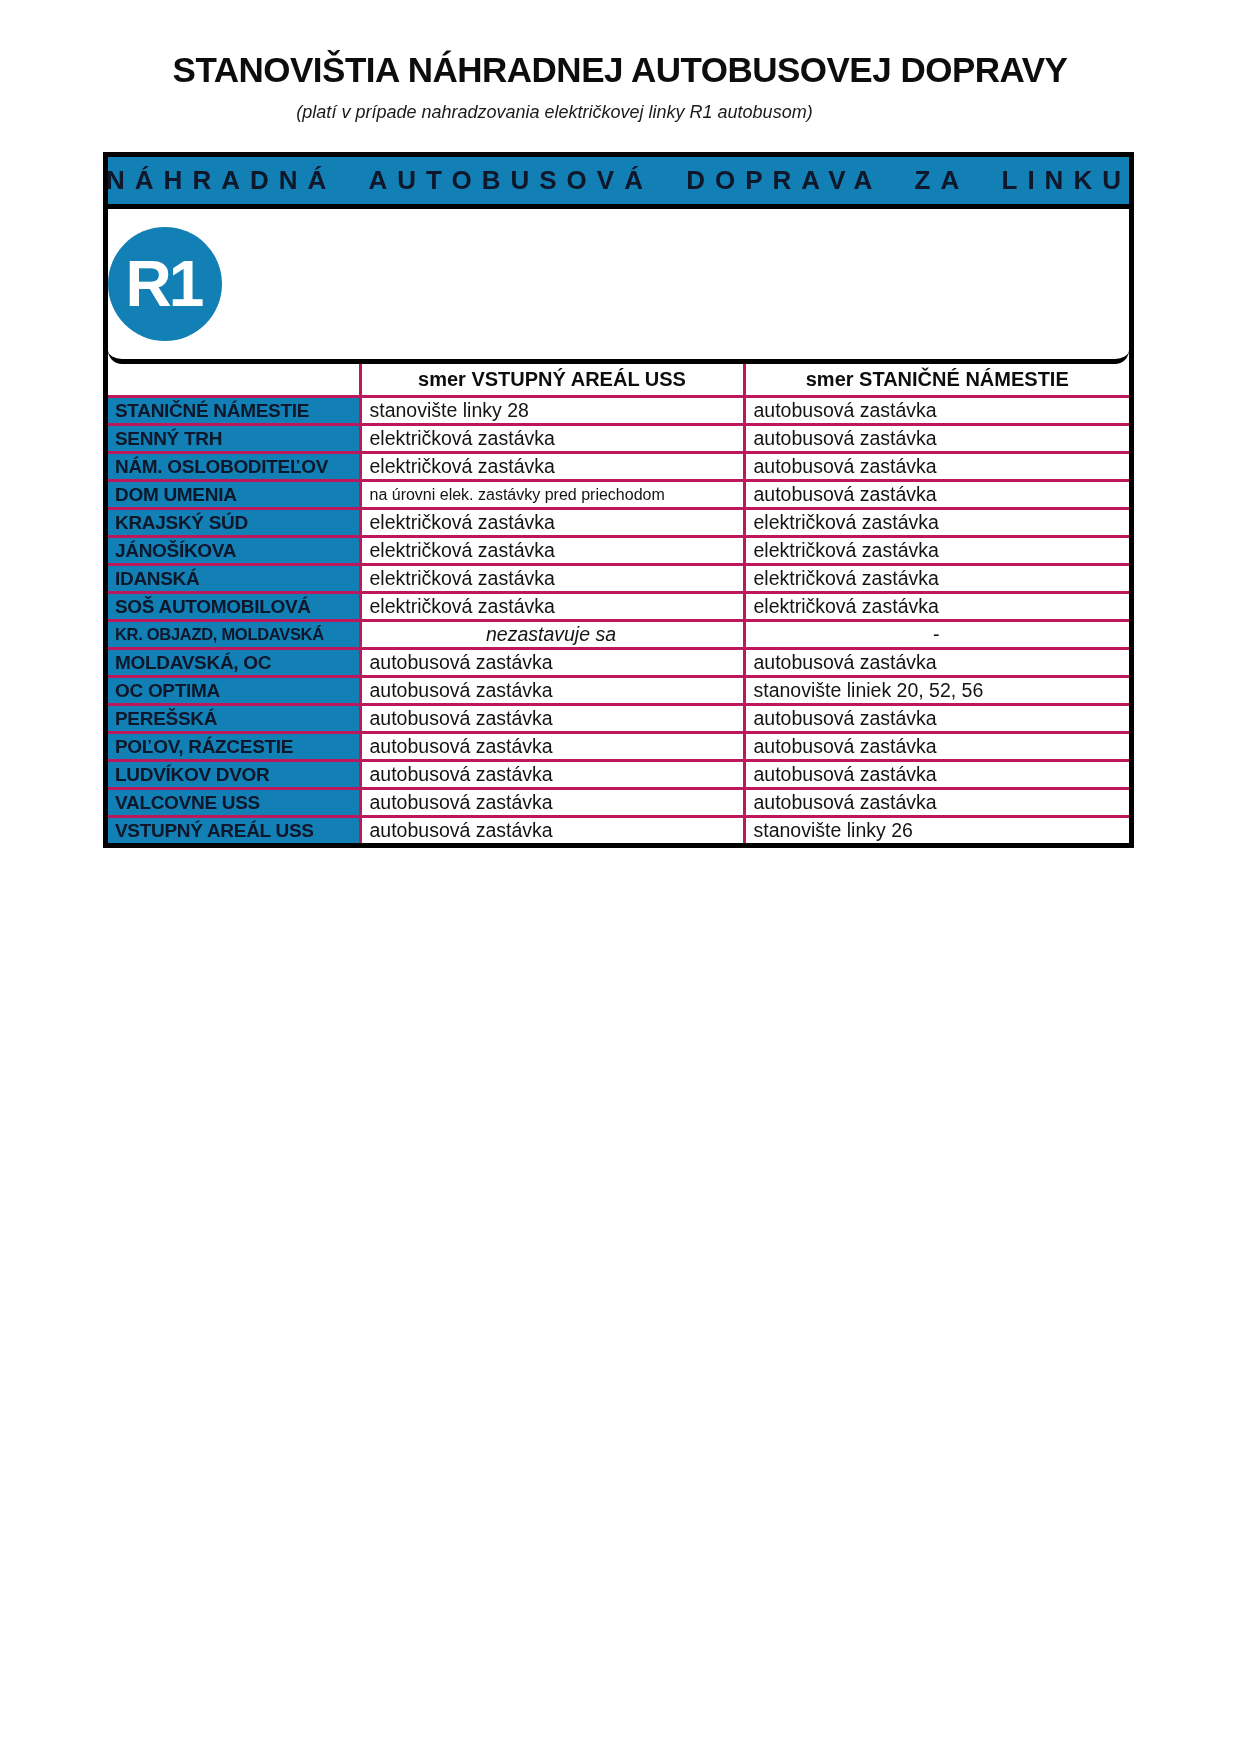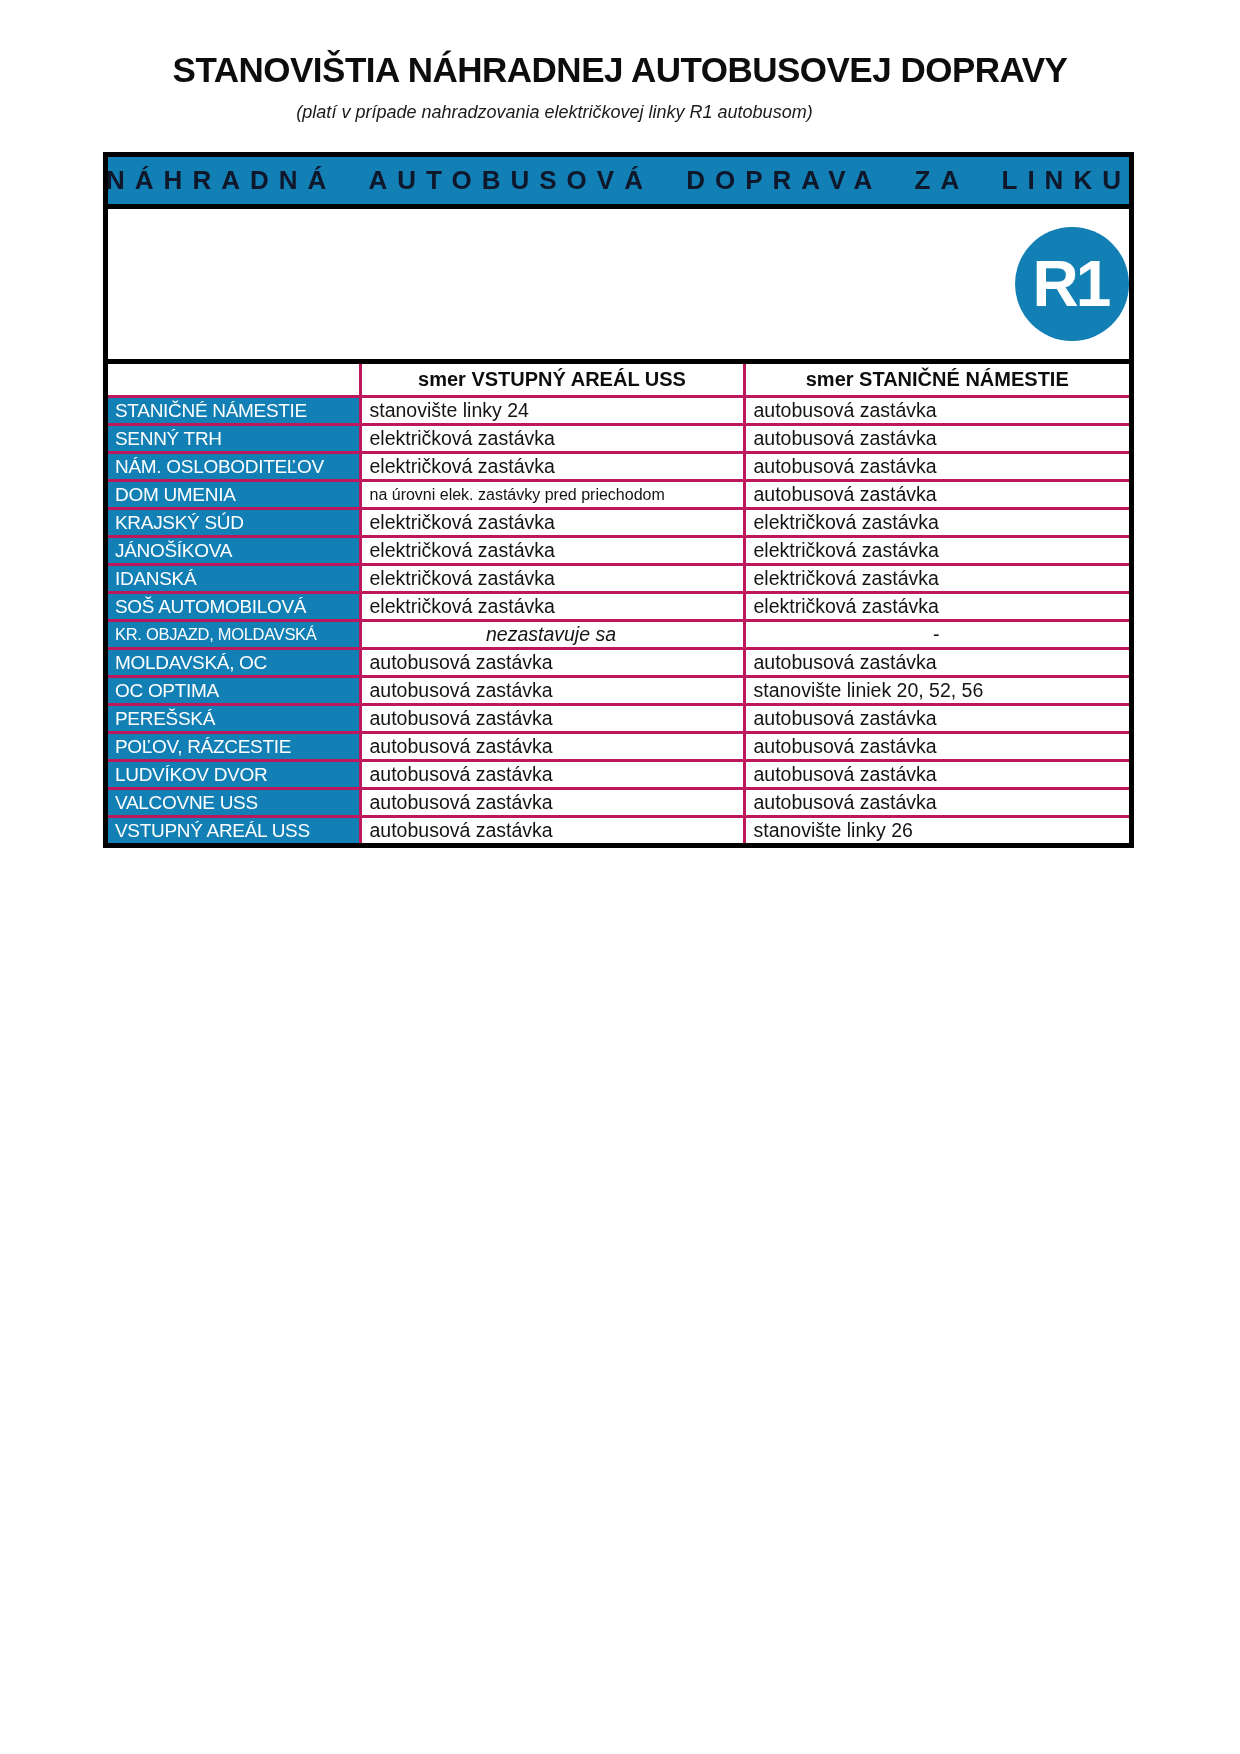--- a/index.html
+++ b/index.html
@@ -32,22 +32,23 @@
     border-bottom:5px solid #000;
     height:47px;
     display:flex; align-items:center; justify-content:center;
     color:#0f172a; font-weight:700; font-size:26px;
     letter-spacing:10px; word-spacing:16px;
     white-space:nowrap;
   }
   .logo-box {
     border-bottom:5px solid #000;
     height:150px;
-    display:flex; align-items:center; justify-content:flex-end;
+    display:flex; align-items:center; justify-content:flex-start;
     background:#fff;
+    border-radius:14px;
   }
   .line-badge {
     width:114px; height:114px; border-radius:50%;
     background:#127fb5;
     display:flex; align-items:center; justify-content:center;
     color:#fff; font-weight:700; font-size:64px; letter-spacing:-3px;
     padding-right:3px; box-sizing:border-box;
   }
   table.stops {
     width:100%;
@@ -60,22 +61,22 @@
     overflow:hidden; white-space:nowrap;
     vertical-align:middle;
   }
   thead th {
     height:29px;
     font-size:20px; font-weight:700;
     text-align:center;
     background:#fff; color:#0d0d0d;
   }
   td.stop {
-    background:#127fb5; color:#ffffff;
-    font-weight:400; font-size:19px; letter-spacing:-0.3px;
+    background:#127fb5; color:#0f172a;
+    font-weight:700; font-size:19px; letter-spacing:-0.3px;
     height:25px; padding:0 2px 0 7px;
     text-align:left;
   }
   td.stop.small-stop { font-size:16.5px; }
   td.dir {
     font-size:19.5px; font-weight:400; color:#141414;
     height:25px; padding:0 2px 0 8px;
     text-align:left; background:#fff;
   }
   td.dir.small { font-size:16px; }
@@ -104,21 +105,21 @@
     <thead>
       <tr>
         <th></th>
         <th>smer VSTUPNÝ AREÁL USS</th>
         <th>smer STANIČNÉ NÁMESTIE</th>
       </tr>
     </thead>
     <tbody>
         <tr>
           <td class="stop">STANIČNÉ NÁMESTIE</td>
-          <td class="dir">stanovište linky 24</td>
+          <td class="dir">stanovište linky 28</td>
           <td class="dir">autobusová zastávka</td>
         </tr>
         <tr>
           <td class="stop">SENNÝ TRH</td>
           <td class="dir">električková zastávka</td>
           <td class="dir">autobusová zastávka</td>
         </tr>
         <tr>
           <td class="stop">NÁM. OSLOBODITEĽOV</td>
           <td class="dir">električková zastávka</td>

